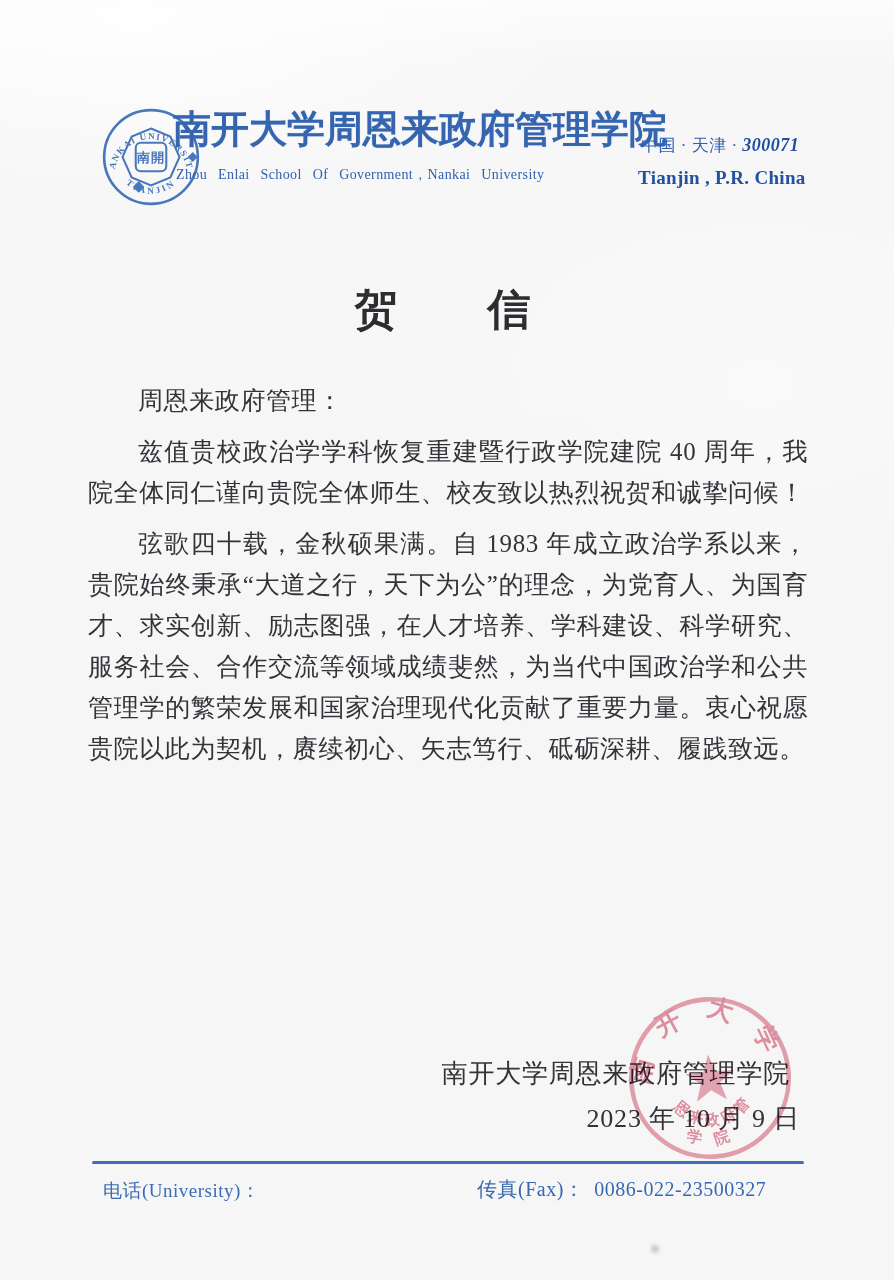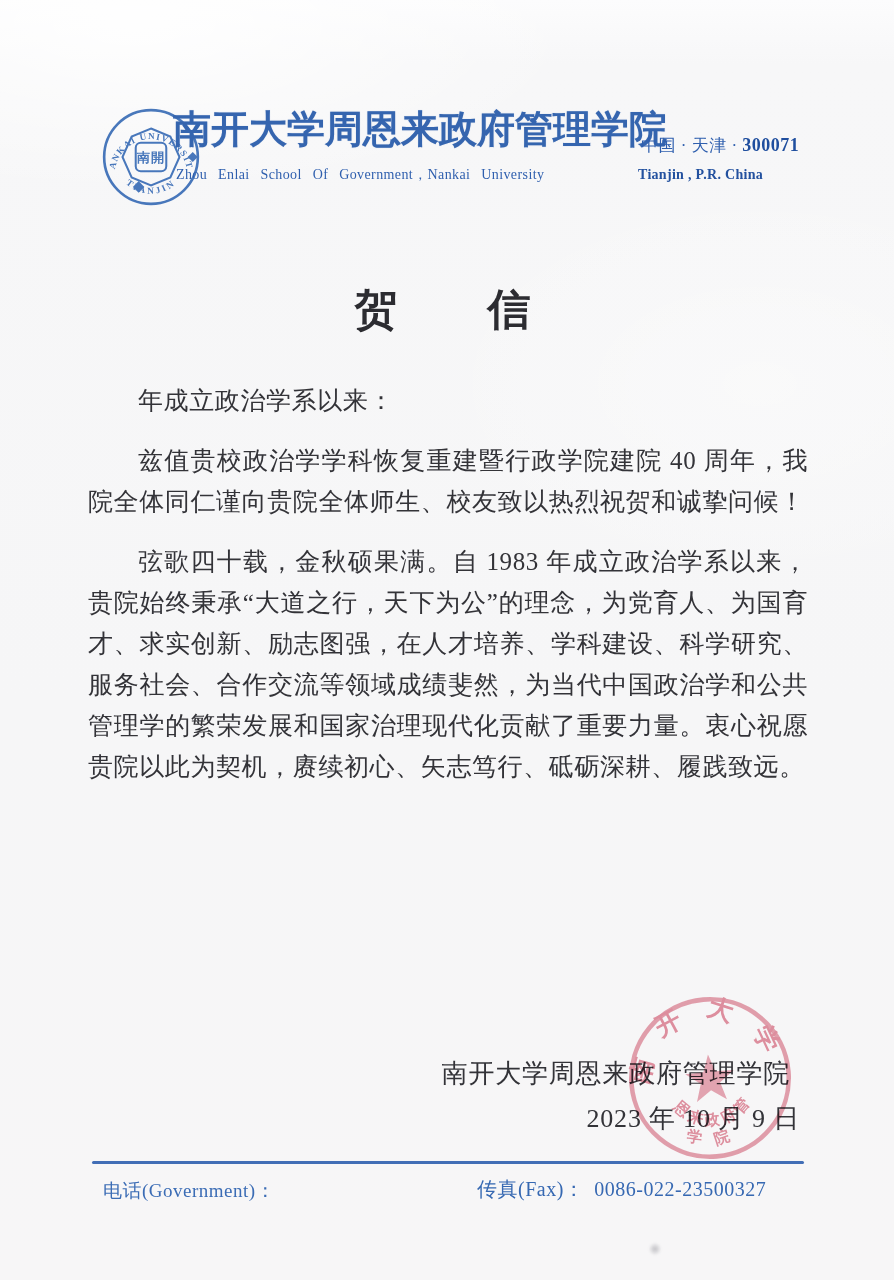--- a/index.html
+++ b/index.html
@@ -18,38 +18,38 @@
     font-size:38px;font-weight:600;color:#3565af;letter-spacing:0px;white-space:nowrap;
     text-shadow:0 0 1px rgba(53,101,175,.35);
   }
   .name-en{
     position:absolute;left:176px;top:166px;width:460px;
     font-size:14px;color:#2f5fae;word-spacing:7px;letter-spacing:.4px;white-space:nowrap;
   }
   .addr-cn{
     position:absolute;left:641px;top:134px;font-size:17px;color:#2f5fae;white-space:nowrap;letter-spacing:.5px;
   }
-  .addr-cn b{font-size:18px;font-weight:700;color:#1f4e9e;}
+  .addr-cn b{font-size:18px;font-weight:700;color:#1f4e9e;font-style:italic;}
   .addr-en{
-    position:absolute;left:638px;top:167px;font-size:14px;font-weight:700;color:#23519f;white-space:nowrap;letter-spacing:.3px;
+    position:absolute;left:638px;top:167px;font-size:19px;font-weight:700;color:#23519f;white-space:nowrap;letter-spacing:.3px;
   }
   
   .letter-title{
     position:absolute;left:0;top:281px;width:886px;
     display:flex;justify-content:center;gap:89px;
     font-size:43px;font-weight:700;color:#2c2c31;letter-spacing:1px;
   }
   
   .body-text{
     position:absolute;left:88px;top:380px;width:720px;
     font-size:25px;line-height:41px;color:#333338;
     text-align:justify;letter-spacing:.6px;
   }
   .body-text p{margin:0 0 0 0;text-indent:2em;}
-  .body-text p + p{margin-top:19px;}
+  .body-text p + p{margin-top:10px;}
   .salutation{margin:0;text-indent:0;}
   
   .sig-name{
     position:absolute;right:104px;top:1056px;
     font-size:26px;color:#333338;letter-spacing:.8px;white-space:nowrap;
   }
   .sig-date{
     position:absolute;right:94px;top:1101px;
     font-size:26px;color:#333338;letter-spacing:.8px;white-space:nowrap;
   }
@@ -105,21 +105,21 @@
   <div class="name-en">Zhou Enlai School Of Government，Nankai University</div>
   <div class="addr-cn"><span>中国 · 天津 · </span><b>300071</b></div>
   <div class="addr-en">Tianjin , P.R. China</div>
 
   <div class="letter-title">
     <span>贺</span>
     <span>信</span>
   </div>
 
   <div class="body-text">
-    <p class="salutation">年成立政治学系以来：</p>
+    <p class="salutation">周恩来政府管理：</p>
     <p>兹值贵校政治学学科恢复重建暨行政学院建院 40 周年，我院全体同仁谨向贵院全体师生、校友致以热烈祝贺和诚挚问候！</p>
     <p>弦歌四十载，金秋硕果满。自 1983 年成立政治学系以来，贵院始终秉承“大道之行，天下为公”的理念，为党育人、为国育才、求实创新、励志图强，在人才培养、学科建设、科学研究、服务社会、合作交流等领域成绩斐然，为当代中国政治学和公共管理学的繁荣发展和国家治理现代化贡献了重要力量。衷心祝愿贵院以此为契机，赓续初心、矢志笃行、砥砺深耕、履践致远。</p>
   </div>
 
   <div class="sig-name">南开大学周恩来政府管理学院</div>
   <div class="sig-date">2023 年 10 月 9 日</div>
 
   <svg class="seal" viewBox="0 0 180 180">
     <defs>
       <path id="sealTop" d="M 32.2,84.9 A 58,58 0 0 1 147.8,84.9" fill="none"></path>
@@ -133,17 +133,17 @@
     <text font-size="15" font-weight="700" fill="#d6566e" letter-spacing="3" font-family="'Liberation Serif',serif">
       <textPath href="#sealMid" startOffset="50%" text-anchor="middle">周恩来政府管理</textPath>
     </text>
     <text font-size="15" font-weight="700" fill="#d6566e" letter-spacing="14" font-family="'Liberation Serif',serif">
       <textPath href="#sealBot" startOffset="50%" text-anchor="middle">学院</textPath>
     </text>
     <polygon opacity=".8" points="90,67 95.9,83.9 113.8,84.3 99.5,95.1 104.7,112.2 90,102 75.3,112.2 80.5,95.1 66.2,84.3 84.1,83.9" fill="#d6566e"></polygon>
   </svg>
 
   <div class="footer-line"></div>
-  <div class="phone">电话(Government)：</div>
+  <div class="phone">电话(University)：</div>
   <div class="fax"><span>传真(Fax)：</span><span class="num">0086-022-23500327</span></div>
 
   <div class="smudge"></div>
 </div>
 
 </body></html>

